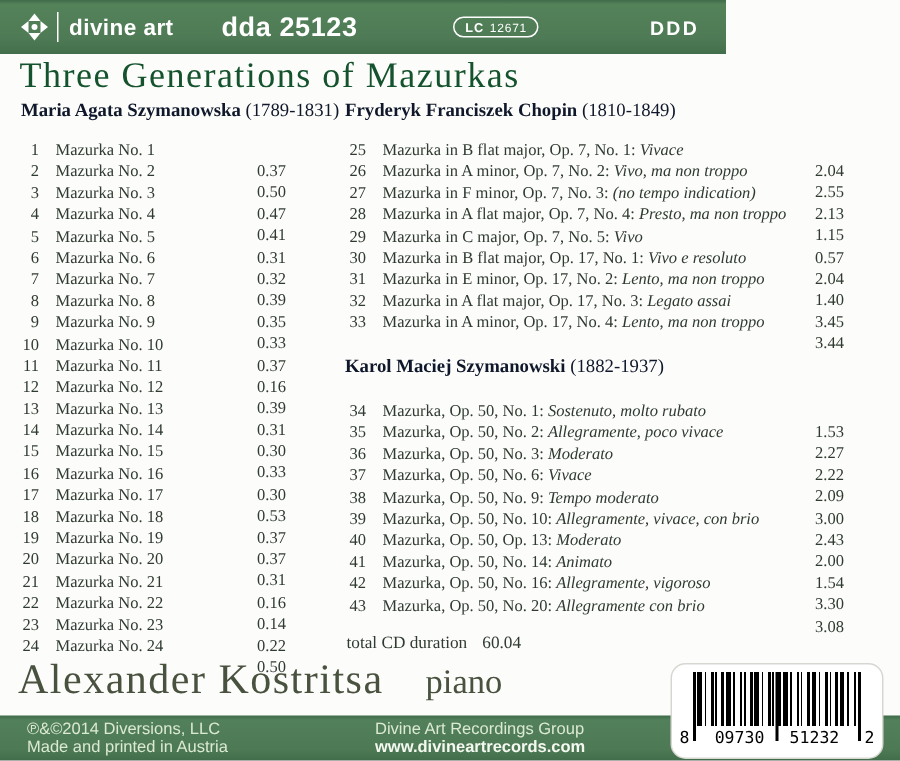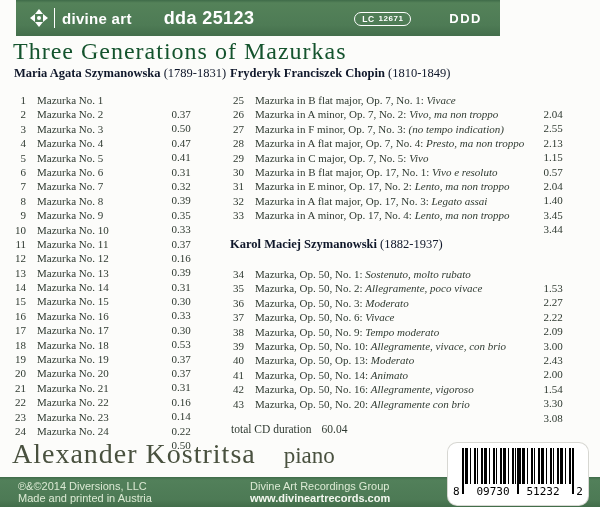--- a/index.html
+++ b/index.html
@@ -8,39 +8,39 @@
     position:relative; width:600px; height:507px;
     background:#fcfcfa; overflow:hidden;
     font-family:"Liberation Serif", serif;
     color:#2f3a31;
   }
   
   .topbar {
     position:absolute; left:0; top:0; width:484px; height:36px;
     background:linear-gradient(180deg,#3f6b49 0%, #548259 8%, #4e7b55 70%, #436e4b 100%);
     display:flex; align-items:center;
-    font-family:"Liberation Sans", sans-serif; color:#fff;margin-left:16px;
+    font-family:"Liberation Sans", sans-serif; color:#fff;
   }
   .logo-wrap { display:flex; align-items:center; margin-left:14px; }
   .compass { position:relative; width:18px; height:18px; margin-right:6px; }
   .compass .dot { position:absolute; left:7px; top:7px; width:4px; height:4px; background:#fff; border-radius:50%; }
   .compass .tri { position:absolute; width:0; height:0; }
   .tri-up    { left:5px; top:0;   border-left:4px solid transparent; border-right:4px solid transparent; border-bottom:5px solid #fff; }
   .tri-down  { left:5px; bottom:0;border-left:4px solid transparent; border-right:4px solid transparent; border-top:5px solid #fff; }
   .tri-left  { left:0;  top:5px;  border-top:4px solid transparent; border-bottom:4px solid transparent; border-right:5px solid #fff; }
   .tri-right { right:0; top:5px;  border-top:4px solid transparent; border-bottom:4px solid transparent; border-left:5px solid #fff; }
   .logo-divider { width:1px; height:20px; background:#fff; margin-right:7px; }
   .brand { font-size:15px; font-weight:bold; letter-spacing:.3px; }
   .catalog { font-size:18px; font-weight:bold; margin-left:32px; letter-spacing:.4px; }
-  .topbar-right { margin-left:auto; display:flex; align-items:flex-end; margin-right:18px; }
+  .topbar-right { margin-left:auto; display:flex; align-items:center; margin-right:18px;gap:36px; }
   .lc-badge {
     display:inline-flex; align-items:center; border:1.5px solid #fff; border-radius:10px;
     padding:1px 7px; font-size:8.5px; font-weight:bold; letter-spacing:.5px; gap:4px;
   }
-  .lc-badge .lc-num { font-weight:bold; font-size:8px; }
+  .lc-badge .lc-num { font-weight:normal; font-size:8px; }
   .ddd { font-size:13px; font-weight:bold; letter-spacing:1.5px; margin-left:38px; }
   
   .album-title {
     position:absolute; left:13px; top:38px;
     font-size:24px; letter-spacing:1px; color:#14532d; font-weight:normal;
   }
   
   .composer-header { position:absolute; font-size:12.5px; color:#0f172a; white-space:nowrap; }
   .composer-header b { font-weight:bold; }
   .composer-header .dates { font-weight:normal; }

